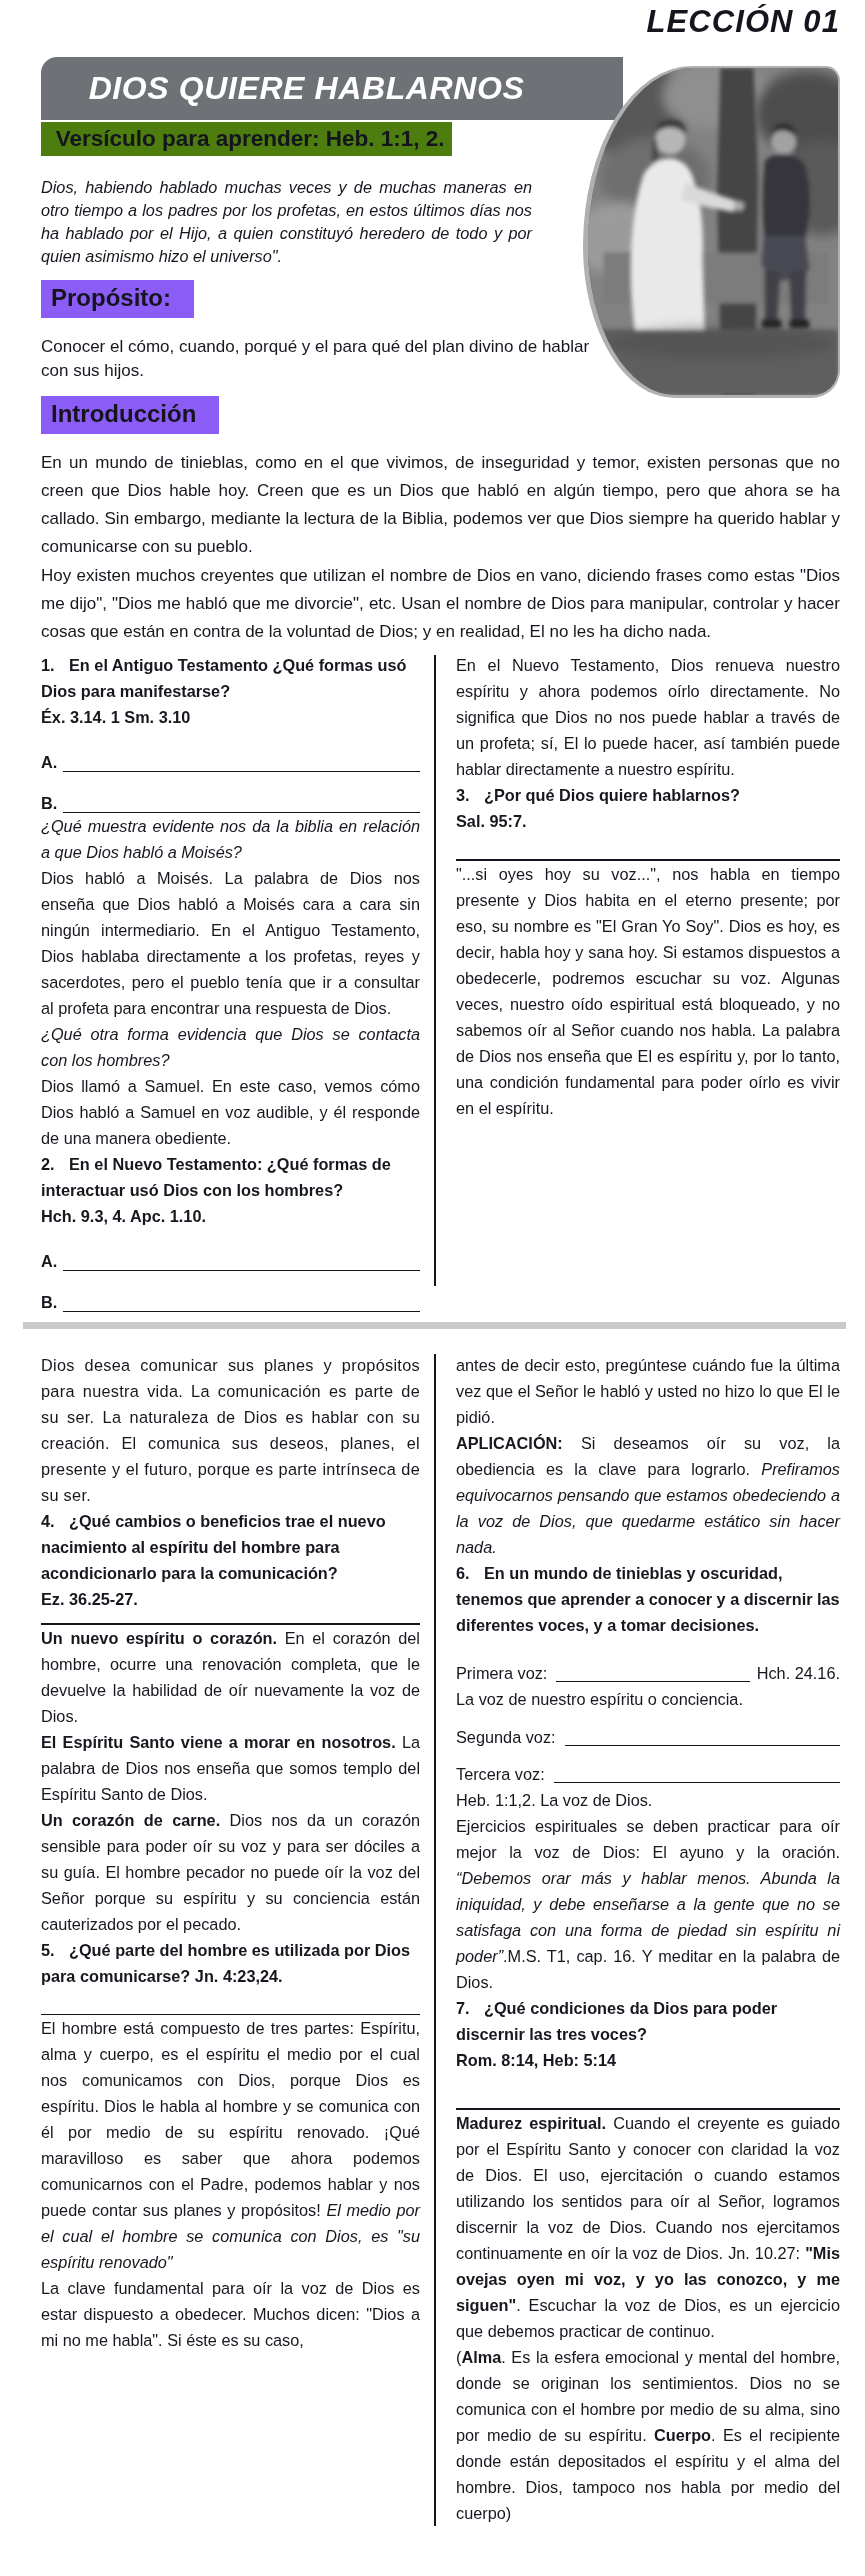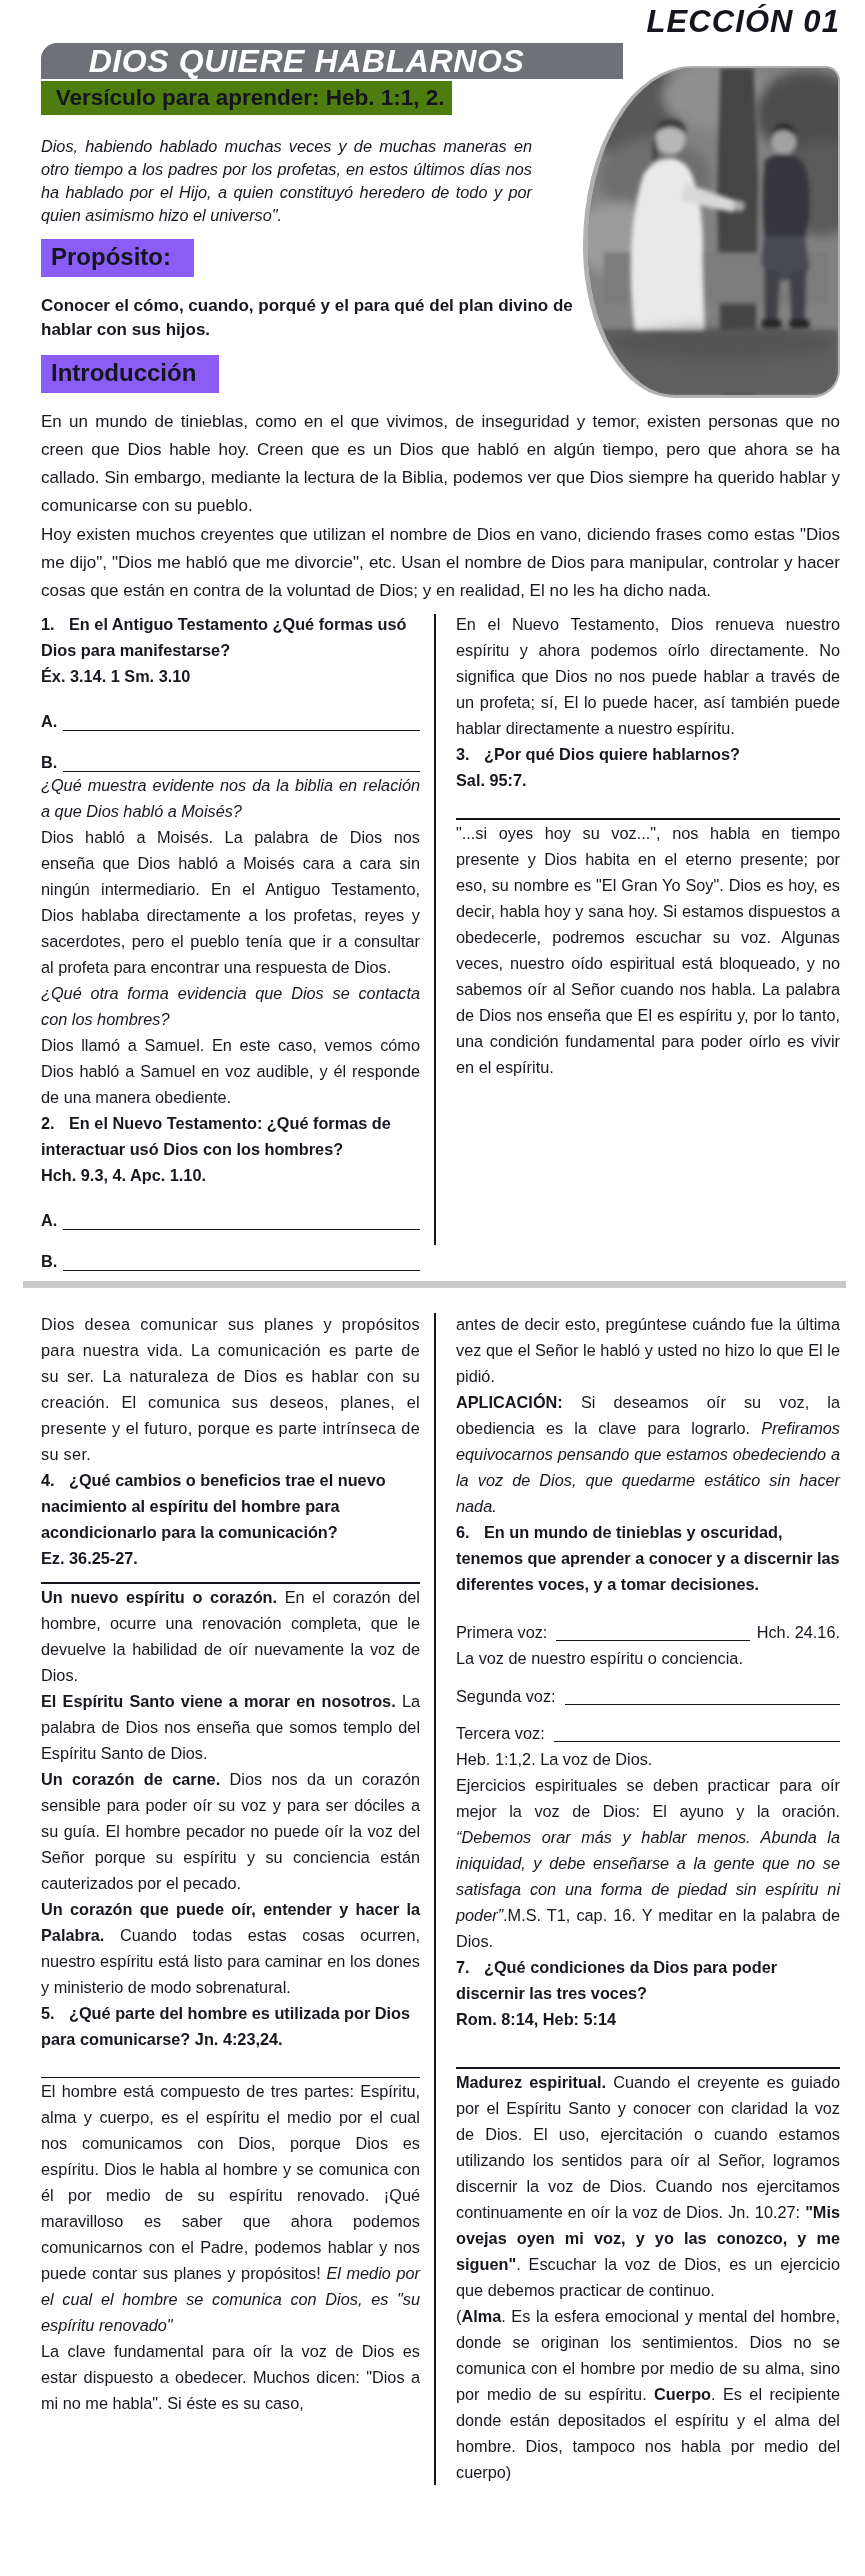--- a/index.html
+++ b/index.html
@@ -10,21 +10,21 @@
   }
   .page{padding:4px 26px 0 41px;position:relative;}
 
   .lesson-label{
     text-align:right;font-size:31px;font-weight:bold;font-style:italic;
     letter-spacing:1.1px;color:#15151e;line-height:35px;
   }
 
   
   .title-bar{
-    margin-top:4px;width:582px;height:36px;background:#6e7176;
+    margin-top:18px;width:582px;height:63px;background:#6e7176;
     border-radius:16px 0 0 0;display:flex;align-items:center;justify-content:center;
   }
   .title-bar .t{
     color:#ffffff;font-size:32px;font-weight:bold;font-style:italic;letter-spacing:0.6px;
     white-space:nowrap;padding-right:51px;
   }
   .verse-bar{
     margin-top:1.7px;width:411px;height:34px;background:#4d7c0f;
     display:flex;align-items:center;box-sizing:border-box;padding-left:14.7px;
   }
@@ -44,21 +44,21 @@
 
   .verse{
     width:491px;margin:20px 0 0;font-size:16.3px;font-style:italic;
     line-height:23px;text-align:justify;
   }
 
   .h-bar{
     margin-top:12.4px;display:inline-block;background:#8b5cf6;
     padding:4px 22.5px 6.2px 10px;font-size:24px;font-weight:bold;color:#15151e;
   }
-  .purpose-text{width:555px;margin:17px 0 0;font-size:17px;line-height:24px;font-weight:bold;}
+  .purpose-text{width:555px;margin:17px 0 0;font-size:17px;line-height:24px;}
   .intro-p{margin:14.7px 0 0;font-size:17px;line-height:28px;text-align:justify;}
   .intro-p.second{margin-top:1.1px;}
 
   
   .twocol{
     position:relative;display:grid;grid-template-columns:379px 384px;
     column-gap:36px;margin-top:6.8px;
   }
   .twocol::before{
     content:"";position:absolute;left:393px;top:2.3px;bottom:0;width:2.3px;background:#15151d;
@@ -221,23 +221,20 @@
       <div class="rule g20"></div>
       <p class="g36">
         <span class="b">Un nuevo espíritu o corazón.</span><span> En el corazón del hombre, ocurre una renovación completa, que le devuelve la habilidad de oír nuevamente la voz de Dios.</span>
       </p>
       <p class="g14">
         <span class="b">El Espíritu Santo viene a morar en nosotros.</span><span> La palabra de Dios nos enseña que somos templo del Espíritu Santo de Dios.</span>
       </p>
       <p class="g36">
         <span class="b">Un corazón de carne.</span><span> Dios nos da un corazón sensible para poder oír su voz y para ser dóciles a su guía. El hombre pecador no puede oír la voz del Señor porque su espíritu y su conciencia están cauterizados por el pecado.</span>
       </p>
-      <p class="g44">
-        <span class="b">Un corazón que puede oír, entender y hacer la Palabra.</span><span> Cuando todas estas cosas ocurren, nuestro espíritu está listo para caminar en los dones y ministerio de modo sobrenatural.</span>
-      </p>
       <p class="q nj g14">
         <span class="qnum">5.</span><span>¿Qué parte del hombre es utilizada por Dios para comunicarse? Jn. 4:23,24.</span>
       </p>
       <div class="rule g44"></div>
       <p class="g32">
         <span>El hombre está compuesto de tres partes: Espíritu, alma y cuerpo, es el espíritu el medio por el cual nos comunicamos con Dios, porque Dios es espíritu. Dios le habla al hombre y se comunica con él por medio de su espíritu renovado. ¡Qué maravilloso es saber que ahora podemos comunicarnos con el Padre, podemos hablar y nos puede contar sus planes y propósitos! </span><span class="i">El medio por el cual el hombre se comunica con Dios, es "su espíritu renovado"</span>
       </p>
       <p class="g36">La clave fundamental para oír la voz de Dios es estar dispuesto a obedecer. Muchos dicen: "Dios a mi no me habla". Si éste es su caso,</p>
     </div>
 

